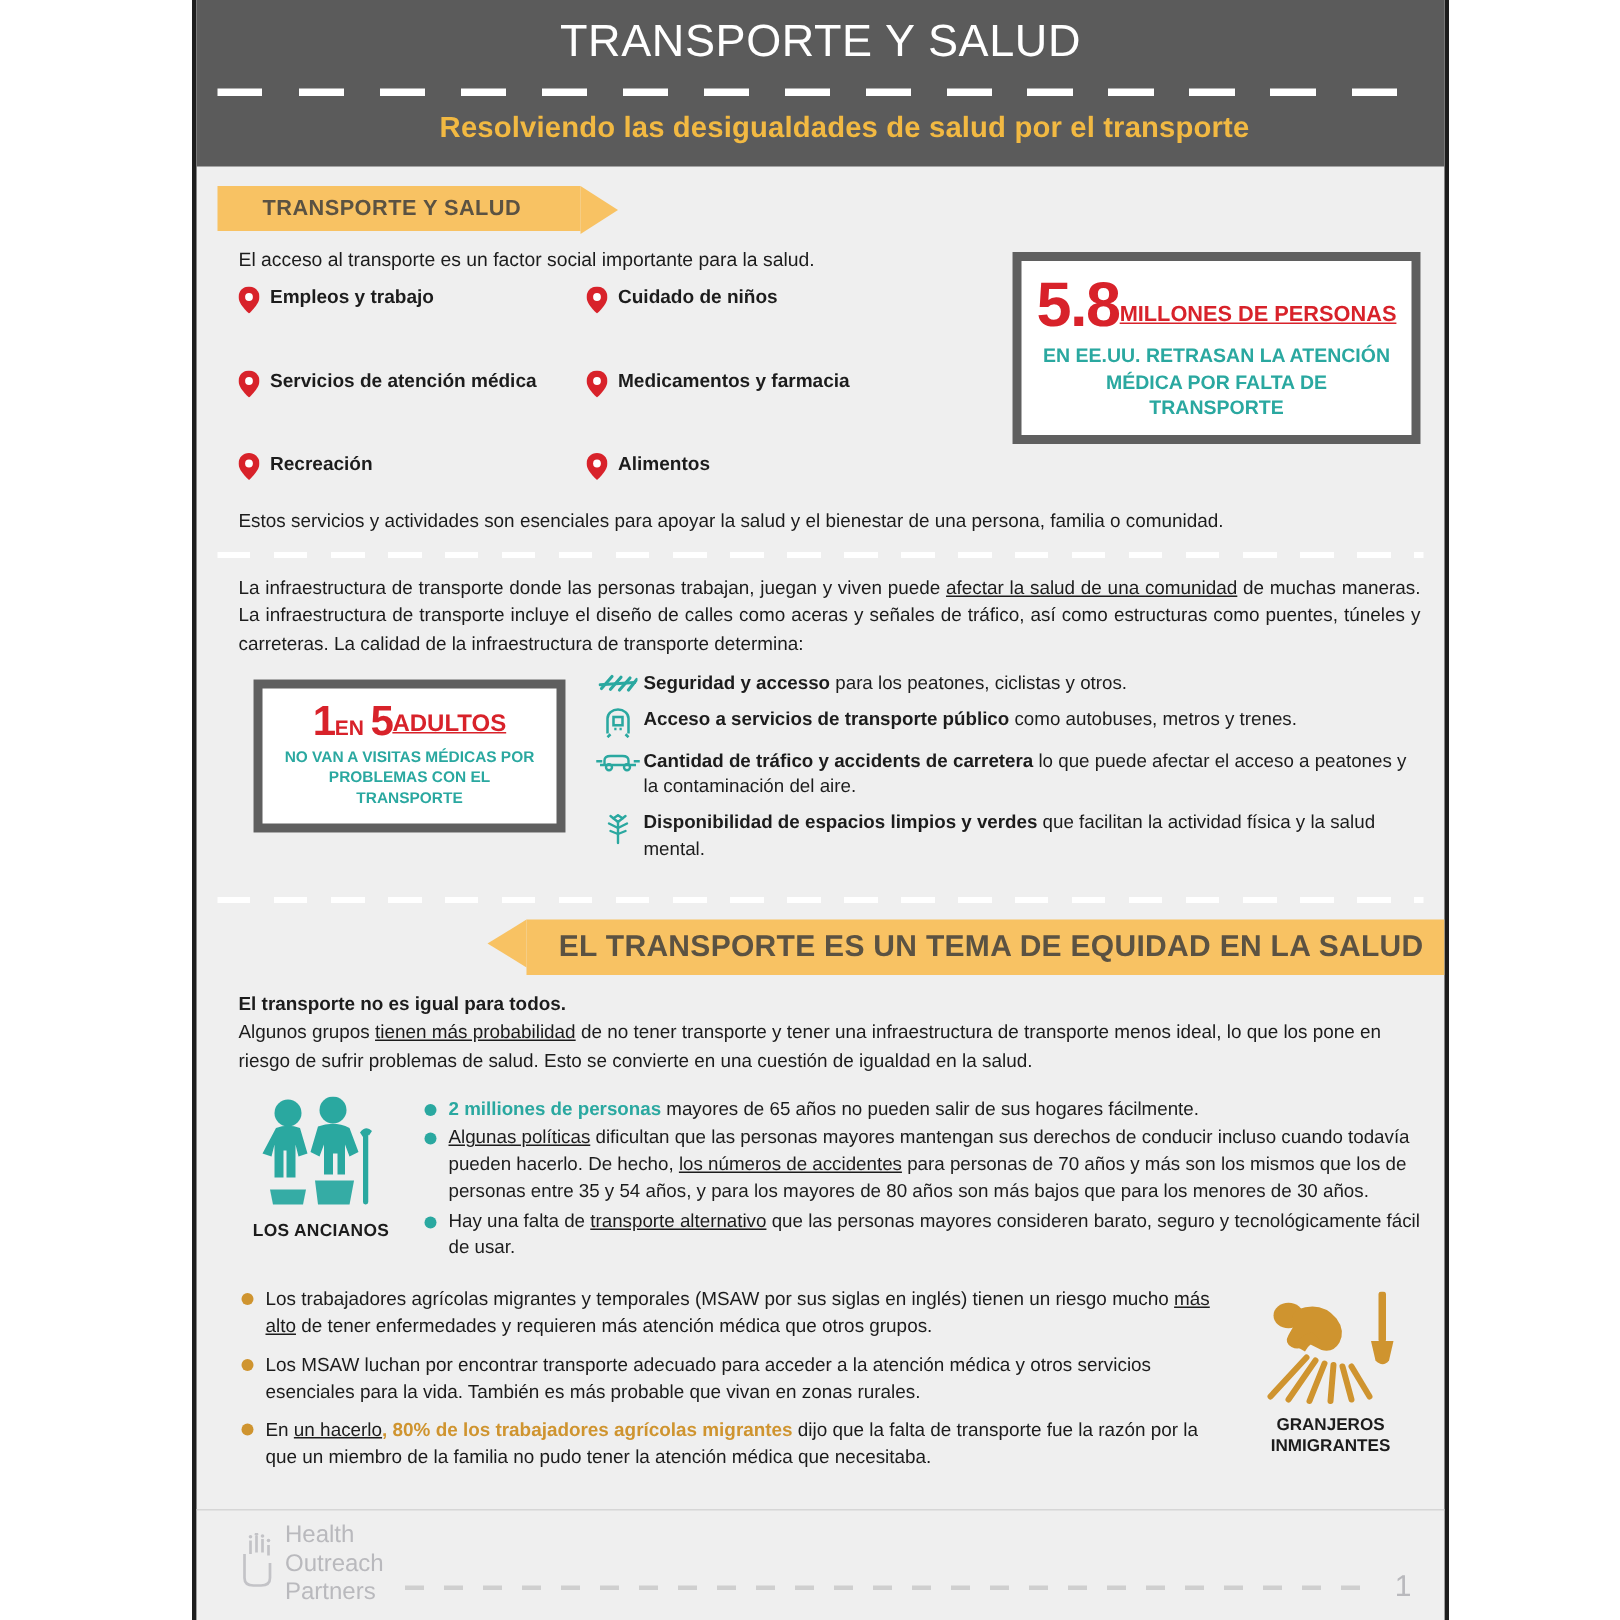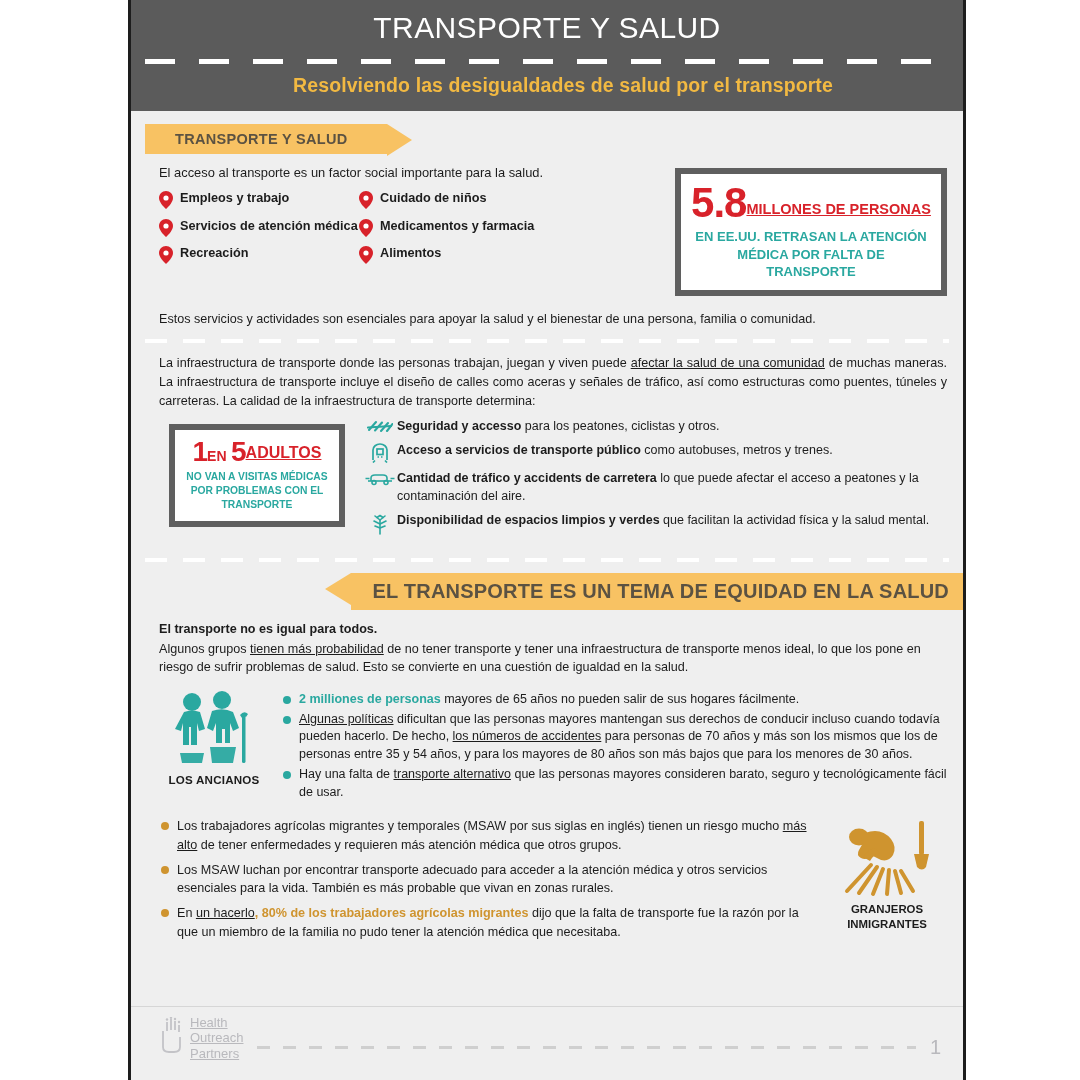--- a/index.html
+++ b/index.html
@@ -118,20 +118,21 @@
     display: flex;
     padding: 10px 16px 0 28px;
   }
   .sec1-left { flex: 1 1 auto; padding-right: 10px; }
   .sec1-lines { font-size: 12.9px; line-height: 1.42; color: #1c1c1c; }
   .pin-grid {
     display: grid;
     grid-template-columns: 200px 1fr;
     row-gap: 4px;
     margin-top: 8px;
+    gap: 32px;
   }
   .pin-item {
     display: flex;
     align-items: flex-start;
     font-size: 12.7px;
     font-weight: bold;
     color: #1c1c1c;
     line-height: 1.2;
   }
   .pin-icon { flex: 0 0 auto; margin-right: 7px; margin-top: 1px; }
@@ -157,21 +158,21 @@
     color: #2aa8a0;
     font-weight: bold;
     font-size: 13px;
     line-height: 1.35;
     margin-top: 4px;
   }
 
   
   .sec2 { padding: 0 16px 0 28px; }
   .sec2-flex { display: flex; align-items: flex-start; margin-top: 8px; }
-  .stat2 { width: 176px; flex: 0 0 auto; margin: 6px 18px 0 10px; }
+  .stat2 { width: 208px; flex: 0 0 auto; margin: 6px 18px 0 10px; }
   .stat2 .stat-num { font-size: 28px; }
   .stat2 .stat-en { font-size: 14px; font-weight: bold; }
   .stat2 .stat-unit { font-size: 16px; }
   .stat2 .stat-teal { font-size: 10.3px; }
   .icon-list { flex: 1 1 auto; }
   .icon-row { display: flex; align-items: flex-start; margin-bottom: 7px; }
   .icon-slot {
     flex: 0 0 34px;
     display: flex; justify-content: center; align-items: flex-start;
     padding-top: 1px;
@@ -253,25 +254,24 @@
     border-top: 1px solid #d6d6d6;
     background: #efefef;
   }
   .footer-inner {
     display: flex;
     align-items: center;
     padding: 8px 22px 0 28px;
   }
   .logo-wrap { display: flex; align-items: center; flex: 0 0 auto; }
   .logo-text {
-    font-size: 13px;
+    font-size: 16px;
     color: #b9b9bd;
     line-height: 1.18;
     margin-left: 5px;
-    text-decoration: underline;
   }
   .footer-dash {
     flex: 1 1 auto;
     height: 3px;
     margin: 0 14px;
     background-image: repeating-linear-gradient(
       to right,
       #cfcfcf 0px, #cfcfcf 13px,
       transparent 13px, transparent 26px);
     align-self: flex-end;

